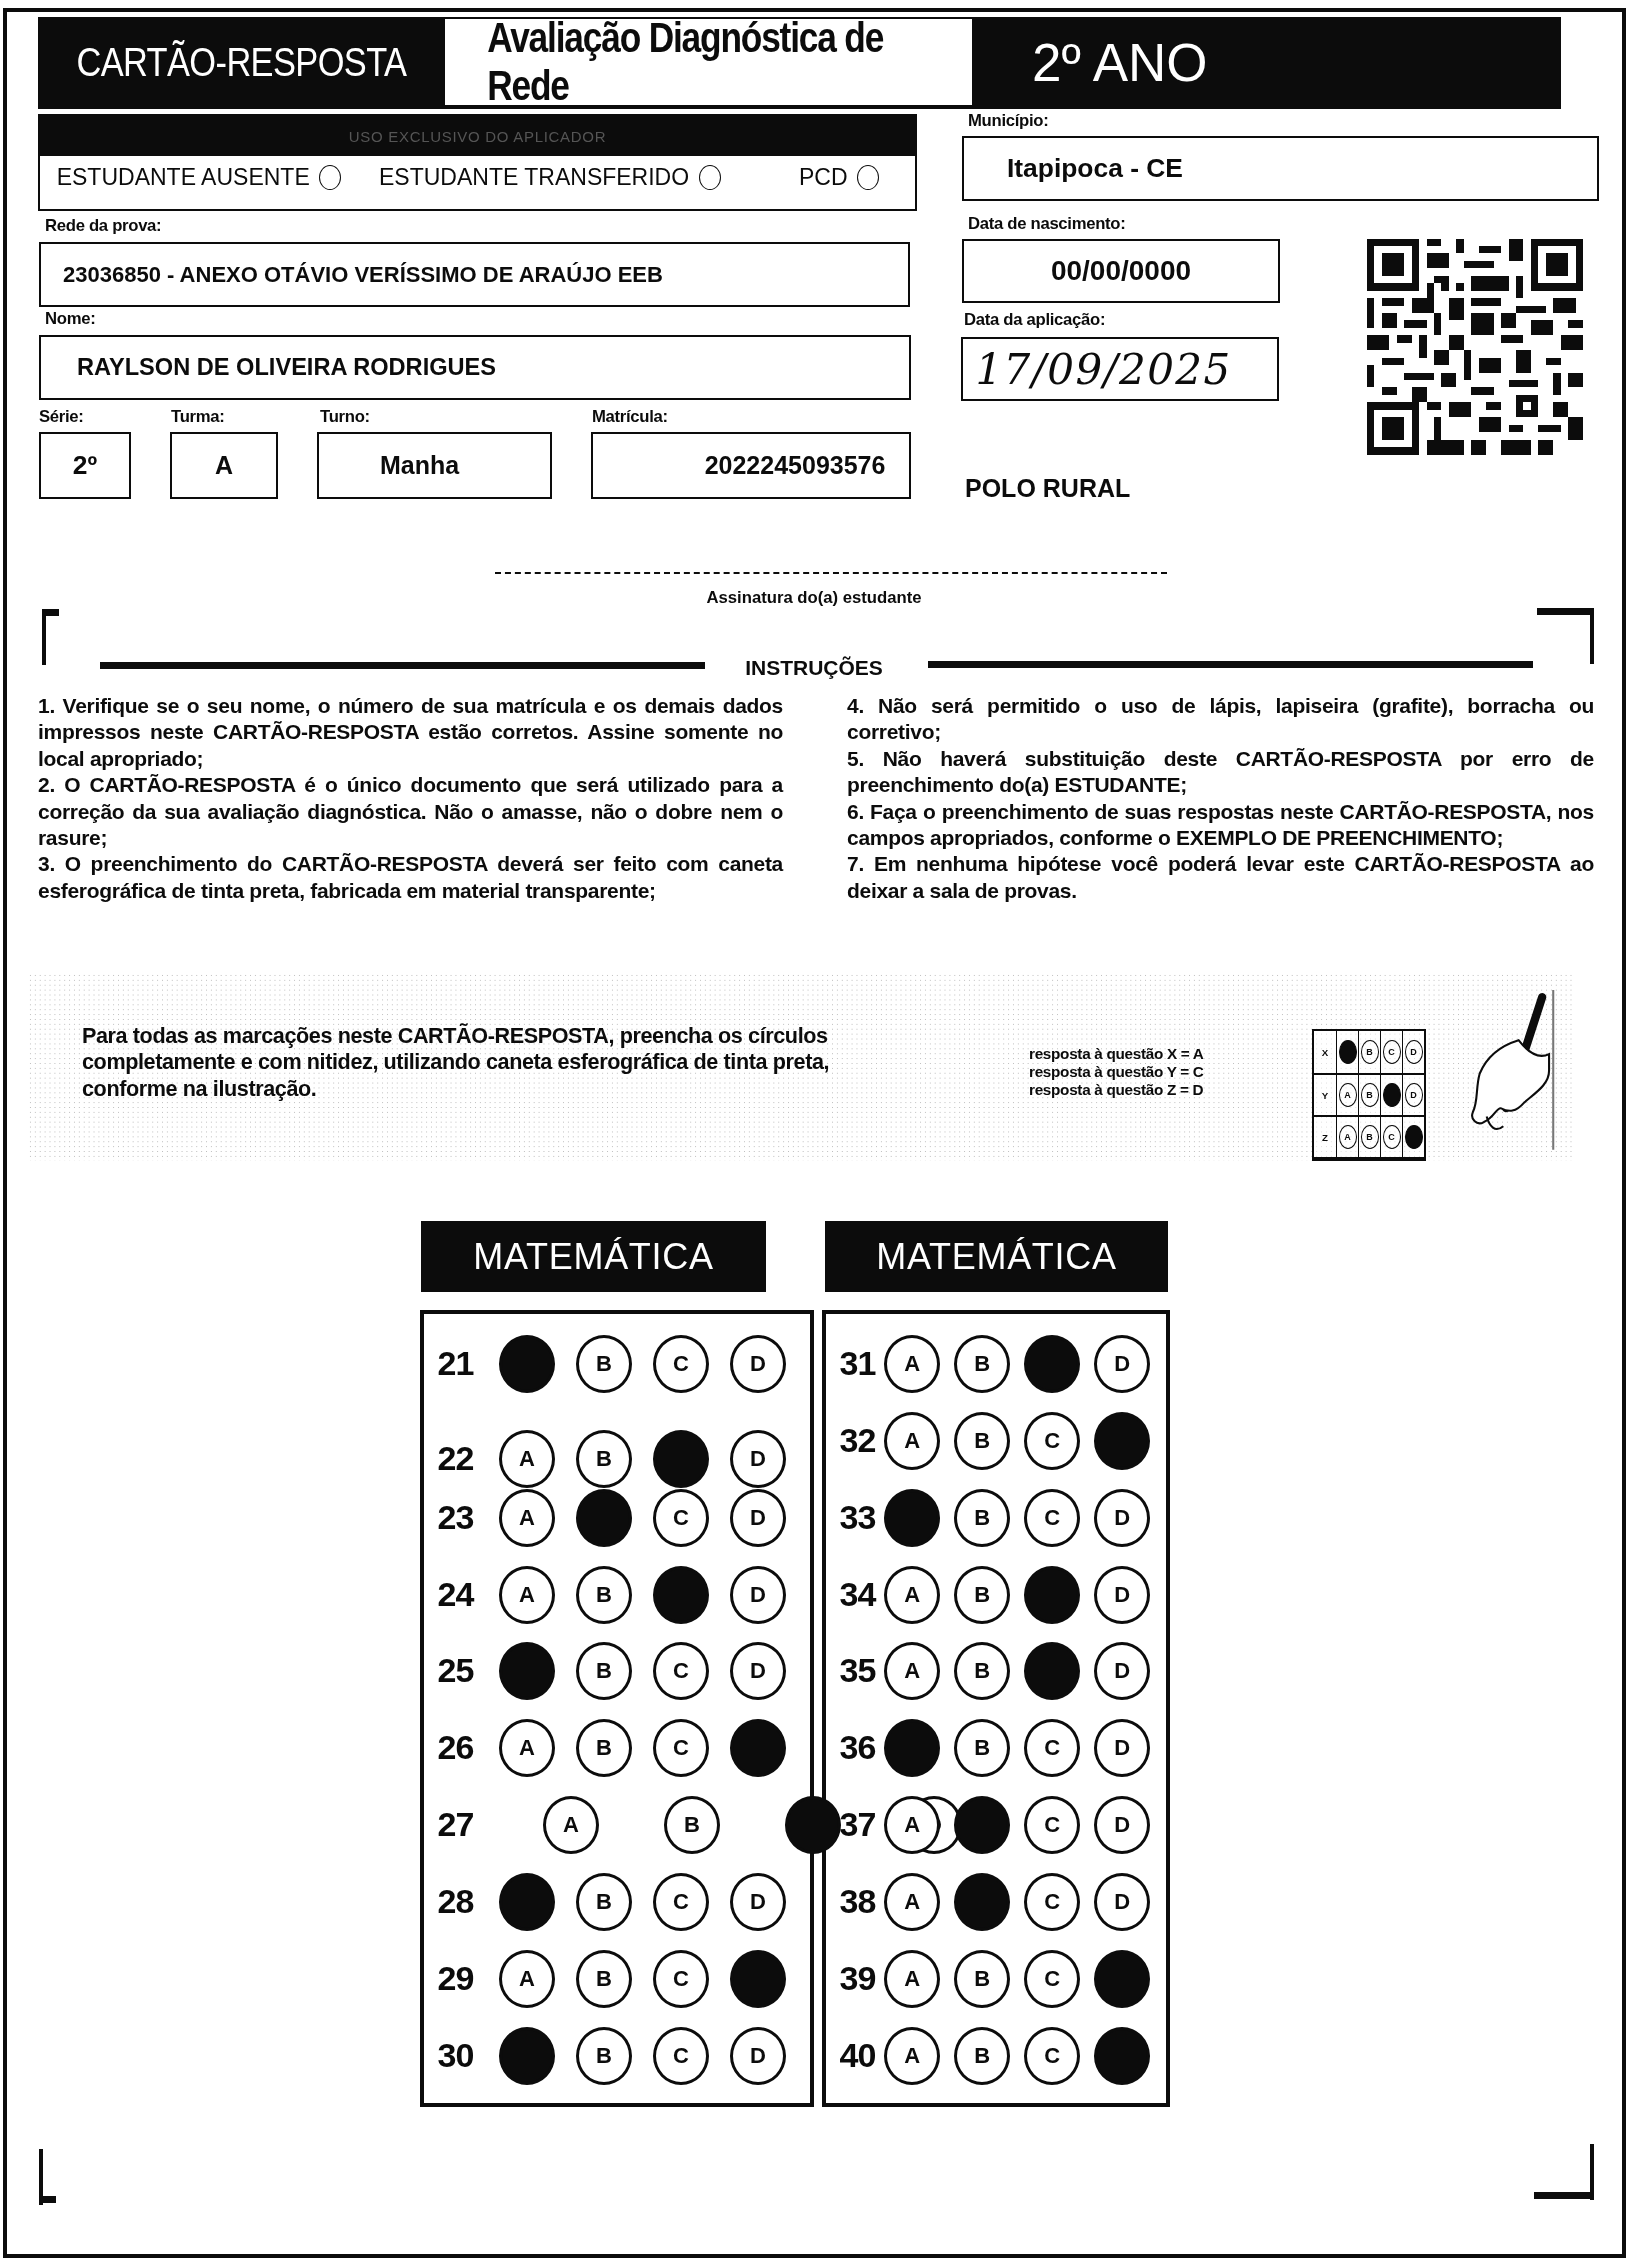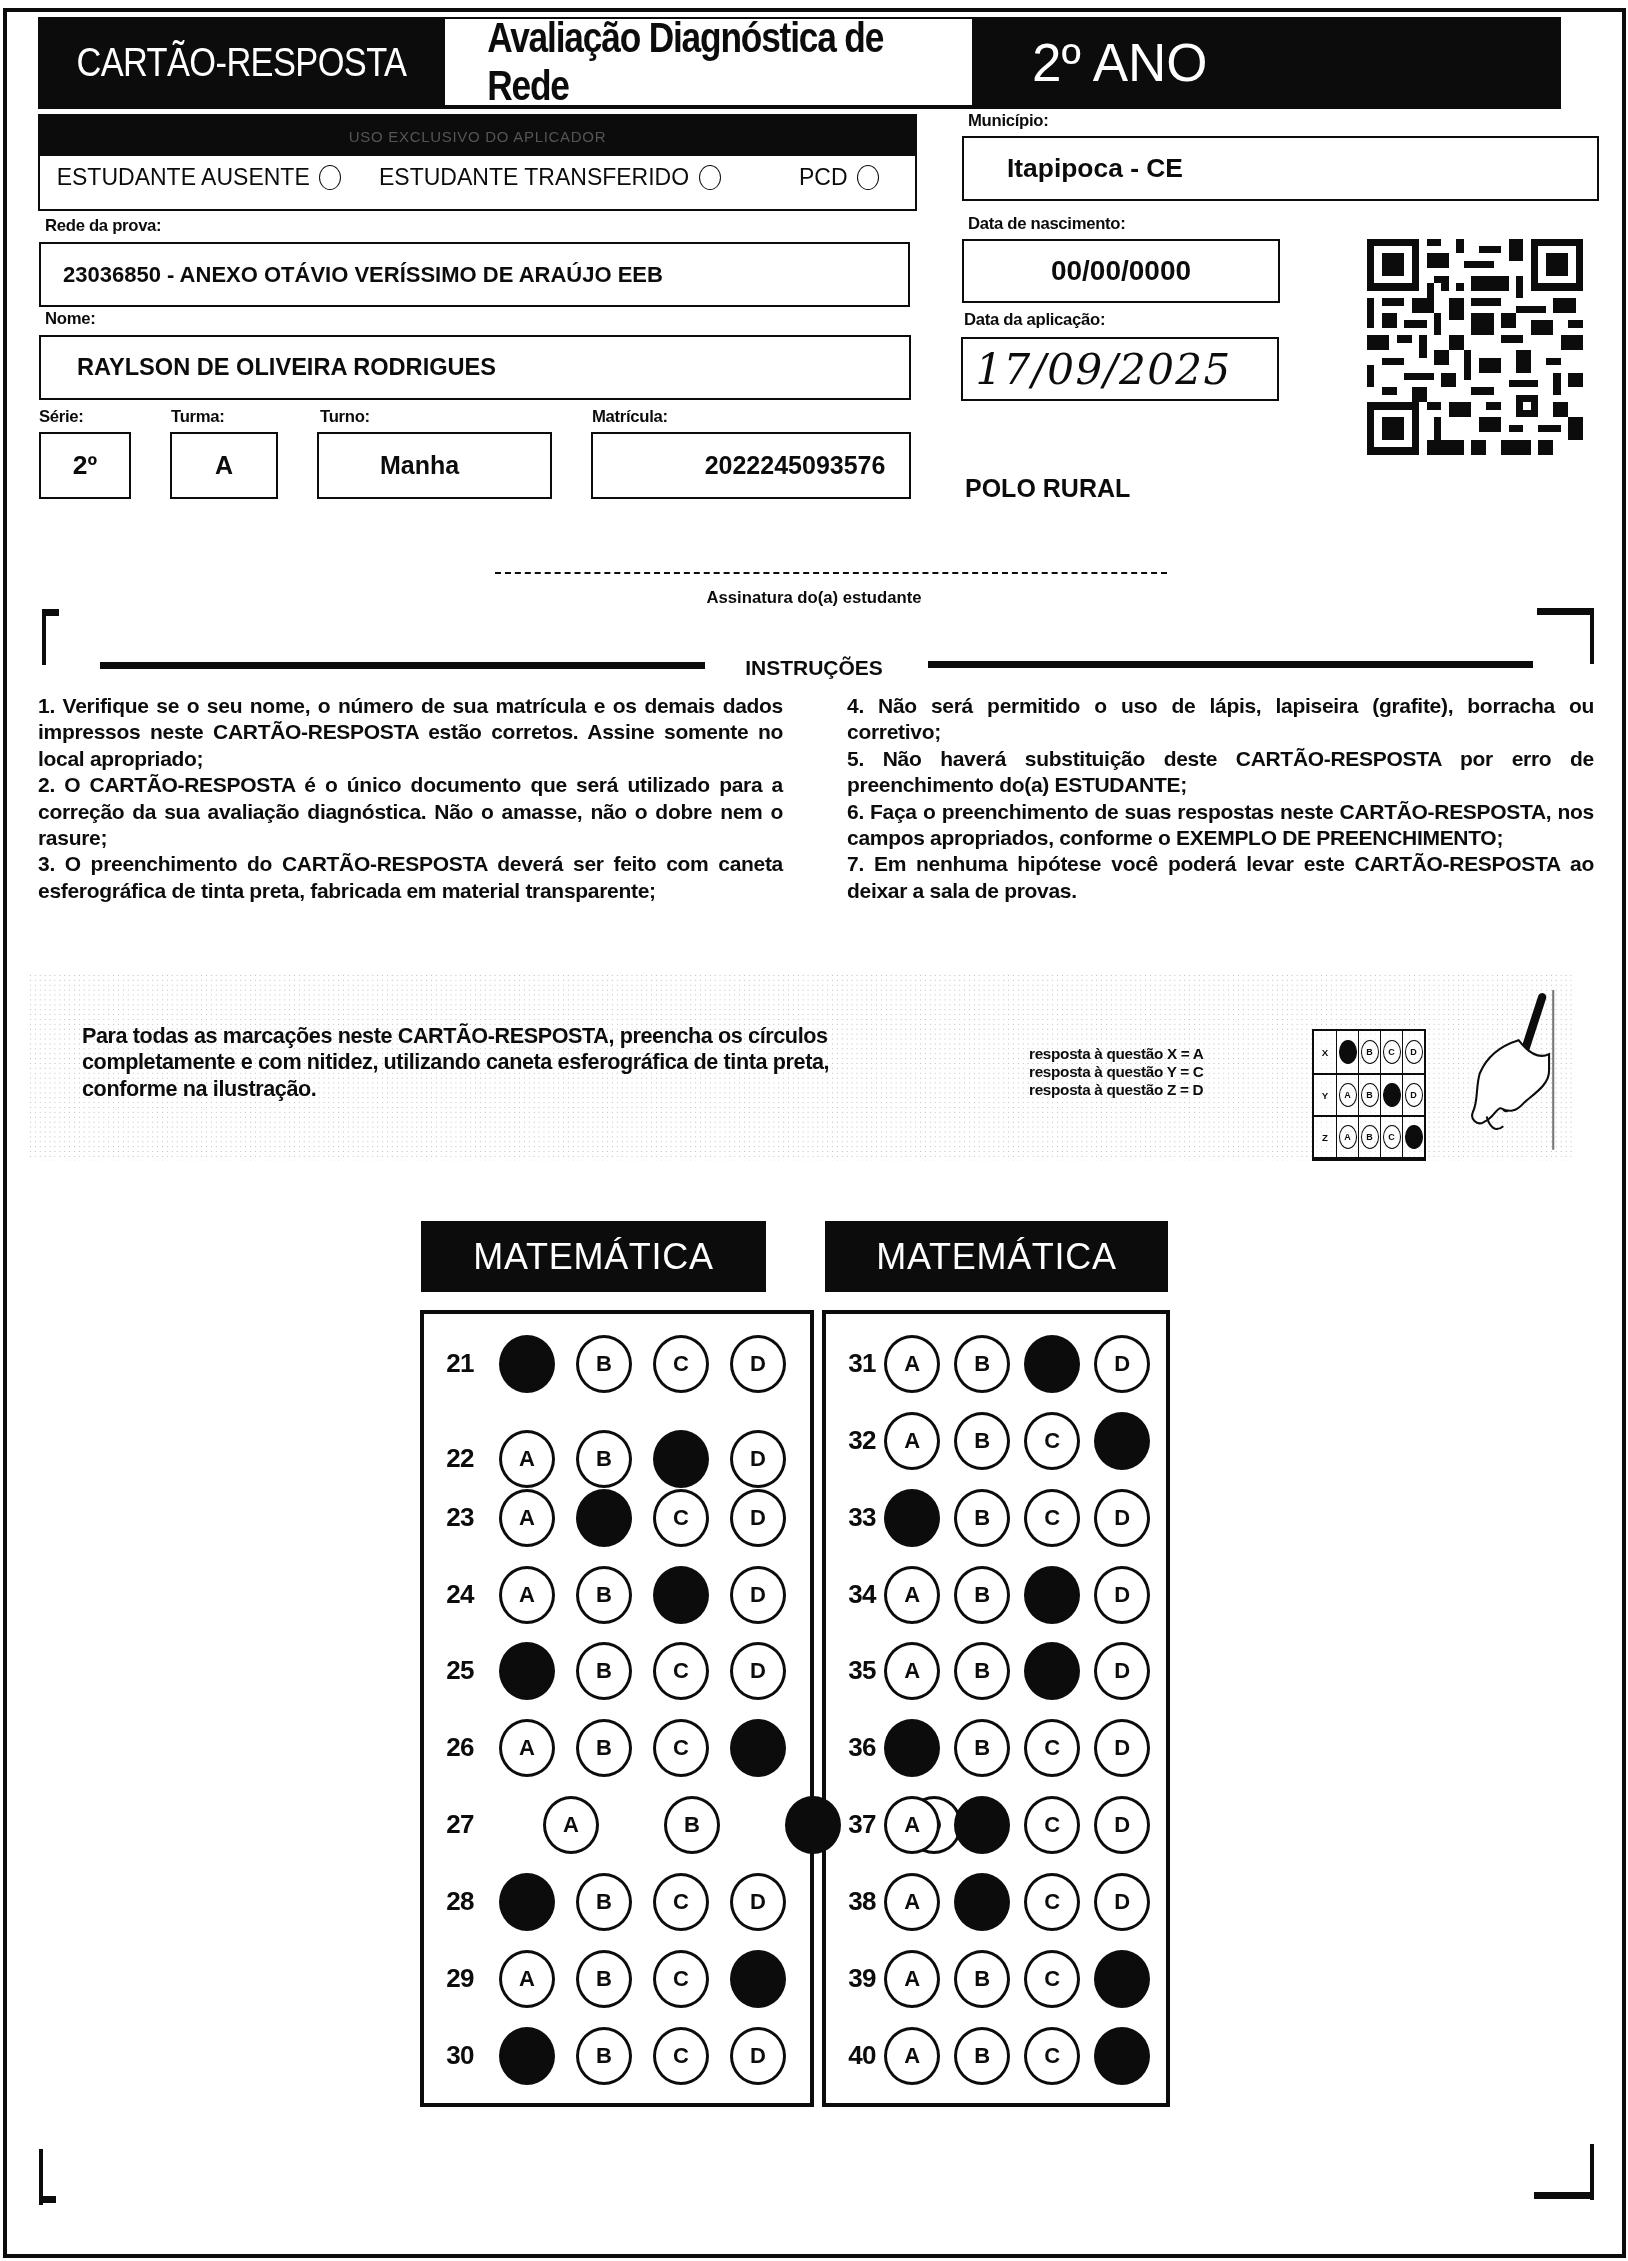--- a/index.html
+++ b/index.html
@@ -46,21 +46,21 @@
   .ex-row:first-child { border-top: none; }
   .ex-cell { width: 22px; height: 100%; border-left: 1px solid #0c0c0c; display: flex; align-items: center; justify-content: center; font-size: 9.7px; font-weight: bold; }
   .ex-cell:first-child { border-left: none; }
   .ex-bub { width: 18px; height: 23.6px; border: 1.4px solid #0c0c0c; border-radius: 50%; display: flex; align-items: center; justify-content: center; font-size: 9px; }
   .ex-bub.filled { background: #0c0c0c; color: transparent; }
   .hand { position: absolute; left: 1424px; top: 16.7px; }
 
   .sec-head { position: absolute; top: 1221px; height: 71px; background: #0c0c0c; color: #fff; font-size: 36px; display: flex; align-items: center; justify-content: center; letter-spacing: 0.7px; }
   .sheet { position: absolute; top: 1310px; height: 797px; border: 4.2px solid #0c0c0c; }
   .q-row { position: absolute; left: 0; height: 63px; display: flex; align-items: center; }
-  .q-num { width: 54px; text-align: right; padding-right: 4.2px; font-size: 26px; font-weight: bold; letter-spacing: -0.7px; }
+  .q-num { width: 54px; text-align: right; padding-right: 4.2px; font-size: 34px; font-weight: bold; letter-spacing: -0.7px; }
   .bubble { width: 56px; height: 58px; margin-left: 21px; border: 3.1px solid #0c0c0c; border-radius: 50%; display: flex; align-items: center; justify-content: center; font-size: 22px; font-weight: bold; background: #fff; }
   .bubble:first-of-type { margin-left: 9.7px; }
   .bubble.filled { background: #0c0c0c; color: transparent; border-color: #0c0c0c; }
 
   .polo { position: absolute; left: 965px; top: 474px; font-size: 25px; font-weight: bold; }
 </style>
 </head>
 <body>
 
 <div class="page-frame"></div>

